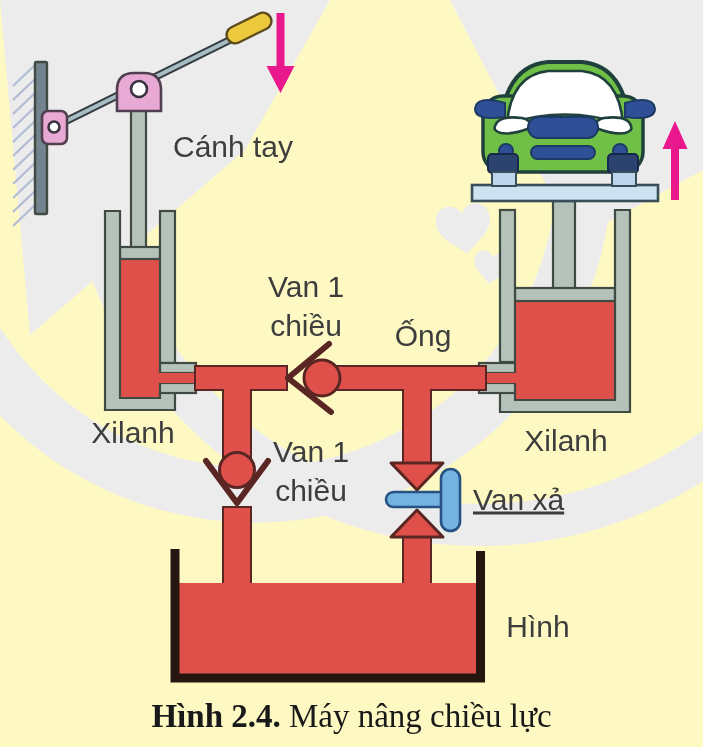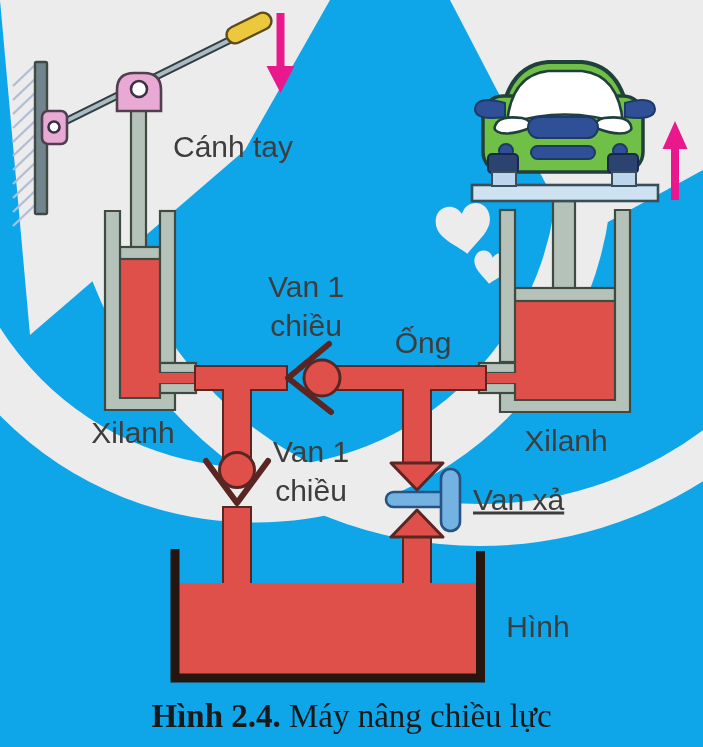--- a/index.html
+++ b/index.html
@@ -1,18 +1,18 @@
 <!DOCTYPE html>
 <html style="--c-fluid_red: #e0504a; --c-pipe_outline: #5a2624; --c-metal_gray: #b5c2b9; --c-metal_outline: #3f4a43; --c-wall_gray: #72848d; --c-hatch_blue: #b3bdd6; --c-pink: #e9a9d5; --c-pink_outline: #50404f; --c-yellow: #ecc83d; --c-yellow_outline: #5c4b1e; --c-magenta: #e9188c; --c-car_green: #70c047; --c-car_outline: #20403c; --c-car_blue: #2f5096; --c-car_blue_outline: #1c3a63; --c-platform_blue: #cfe2f2; --c-platform_outline: #384e59; --c-handle_blue: #74b2e2; --c-handle_outline: #275383; --c-tank_outline: #26160f; --c-label_text: #3d3d3d; --c-caption_text: #191919; --c-watermark: #ececec;"><head>
 <meta charset="utf-8">
 <style>
   html,body{margin:0;padding:0;background:#fff;}
   #stage{
     position:relative;width:703px;height:747px;overflow:hidden;
-    background:#0ea5e9;font-family:"Liberation Sans",sans-serif;
+    background:#fef9c3;font-family:"Liberation Sans",sans-serif;
   }
   #stage svg{position:absolute;left:0;top:0;}
   .lbl{
     position:absolute;transform:translate(-50%,-50%);
     font-size:30px;line-height:39px;color:var(--c-label_text);
     text-align:center;white-space:nowrap;letter-spacing:0px;
   }
   .lbl-left{transform:translate(0,-50%);text-align:left;}
   .caption{
     position:absolute;left:0;top:696px;width:100%;text-align:center;
@@ -170,21 +170,21 @@
 
 <div class="lbl" style="left:233px;top:146px;">
   <div>Cánh tay</div>
 </div>
 
 <div class="lbl" style="left:306px;top:306px;">
   <div>Van 1</div>
   <div>chiều</div>
 </div>
 
-<div class="lbl" style="left:423px;top:342px;">Ống</div>
+<div class="lbl" style="left:423px;top:335px;">Ống</div>
 
 <div class="lbl" style="left:133px;top:432px;">Xilanh</div>
 
 <div class="lbl" style="left:566px;top:440px;">Xilanh</div>
 
 <div class="lbl" style="left:311px;top:471px;">
   <div>Van 1</div>
   <div>chiều</div>
 </div>
 

